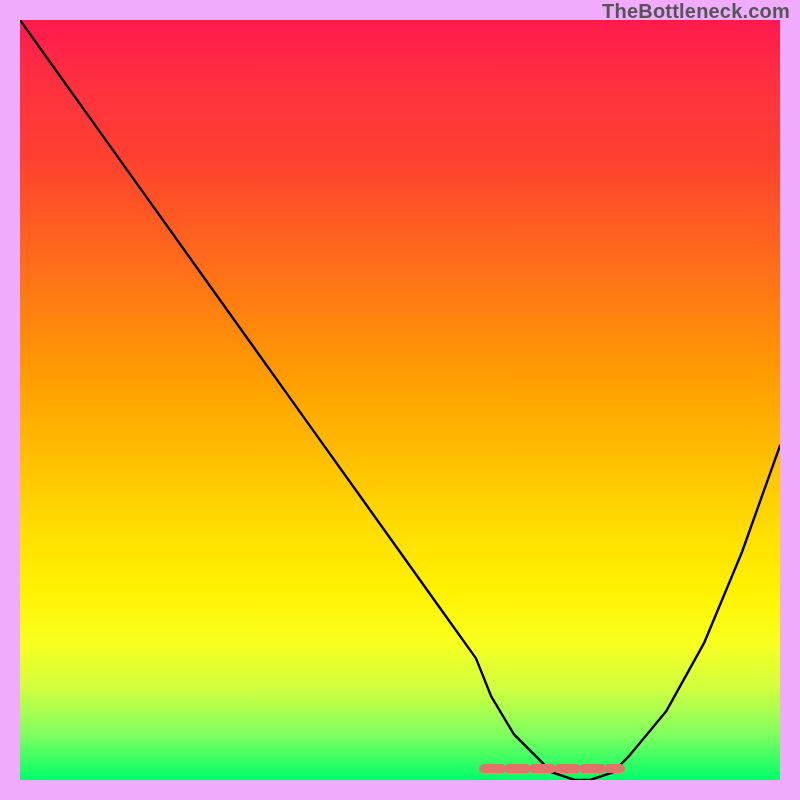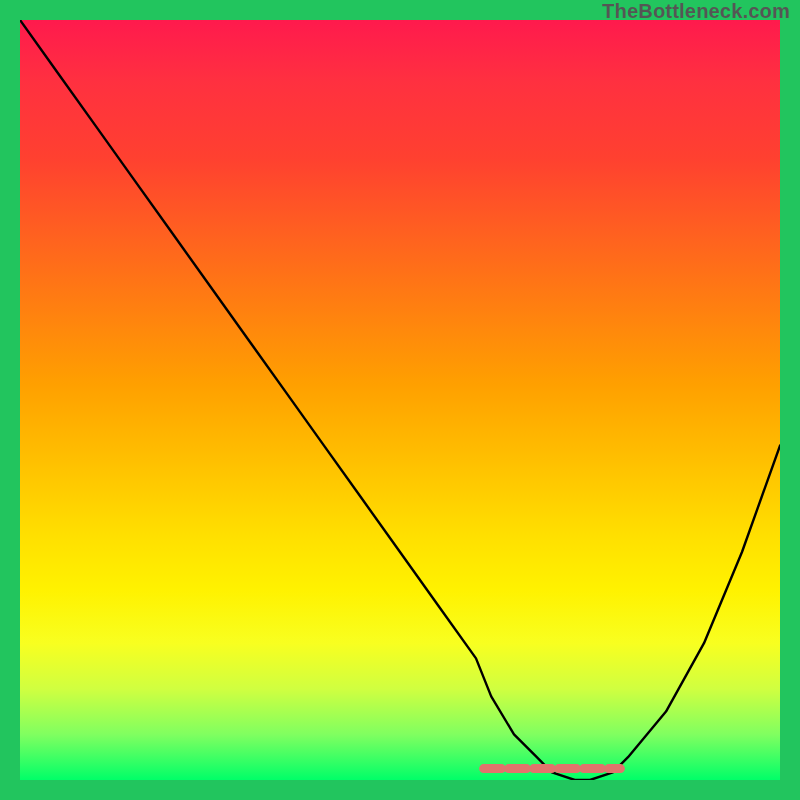--- a/index.html
+++ b/index.html
@@ -1,17 +1,17 @@
 <!DOCTYPE html>
 <html><head>
 <meta charset="utf-8">
 <style>
 * { margin: 0; padding: 0; box-sizing: border-box; }
 html, body { width: 800px; height: 800px; overflow: hidden; background: #000; }
-.stage { position: relative; width: 800px; height: 800px; background: #22c55e; }
+.stage { position: relative; width: 800px; height: 800px; background: #f0abfc; }
 .plot-area {
   position: absolute;
   left: 20px;
   top: 20px;
   width: 760px;
   height: 760px;
   background: linear-gradient(
     to bottom,
     #ff1a4d 0%,
     #ff3040 8%,

